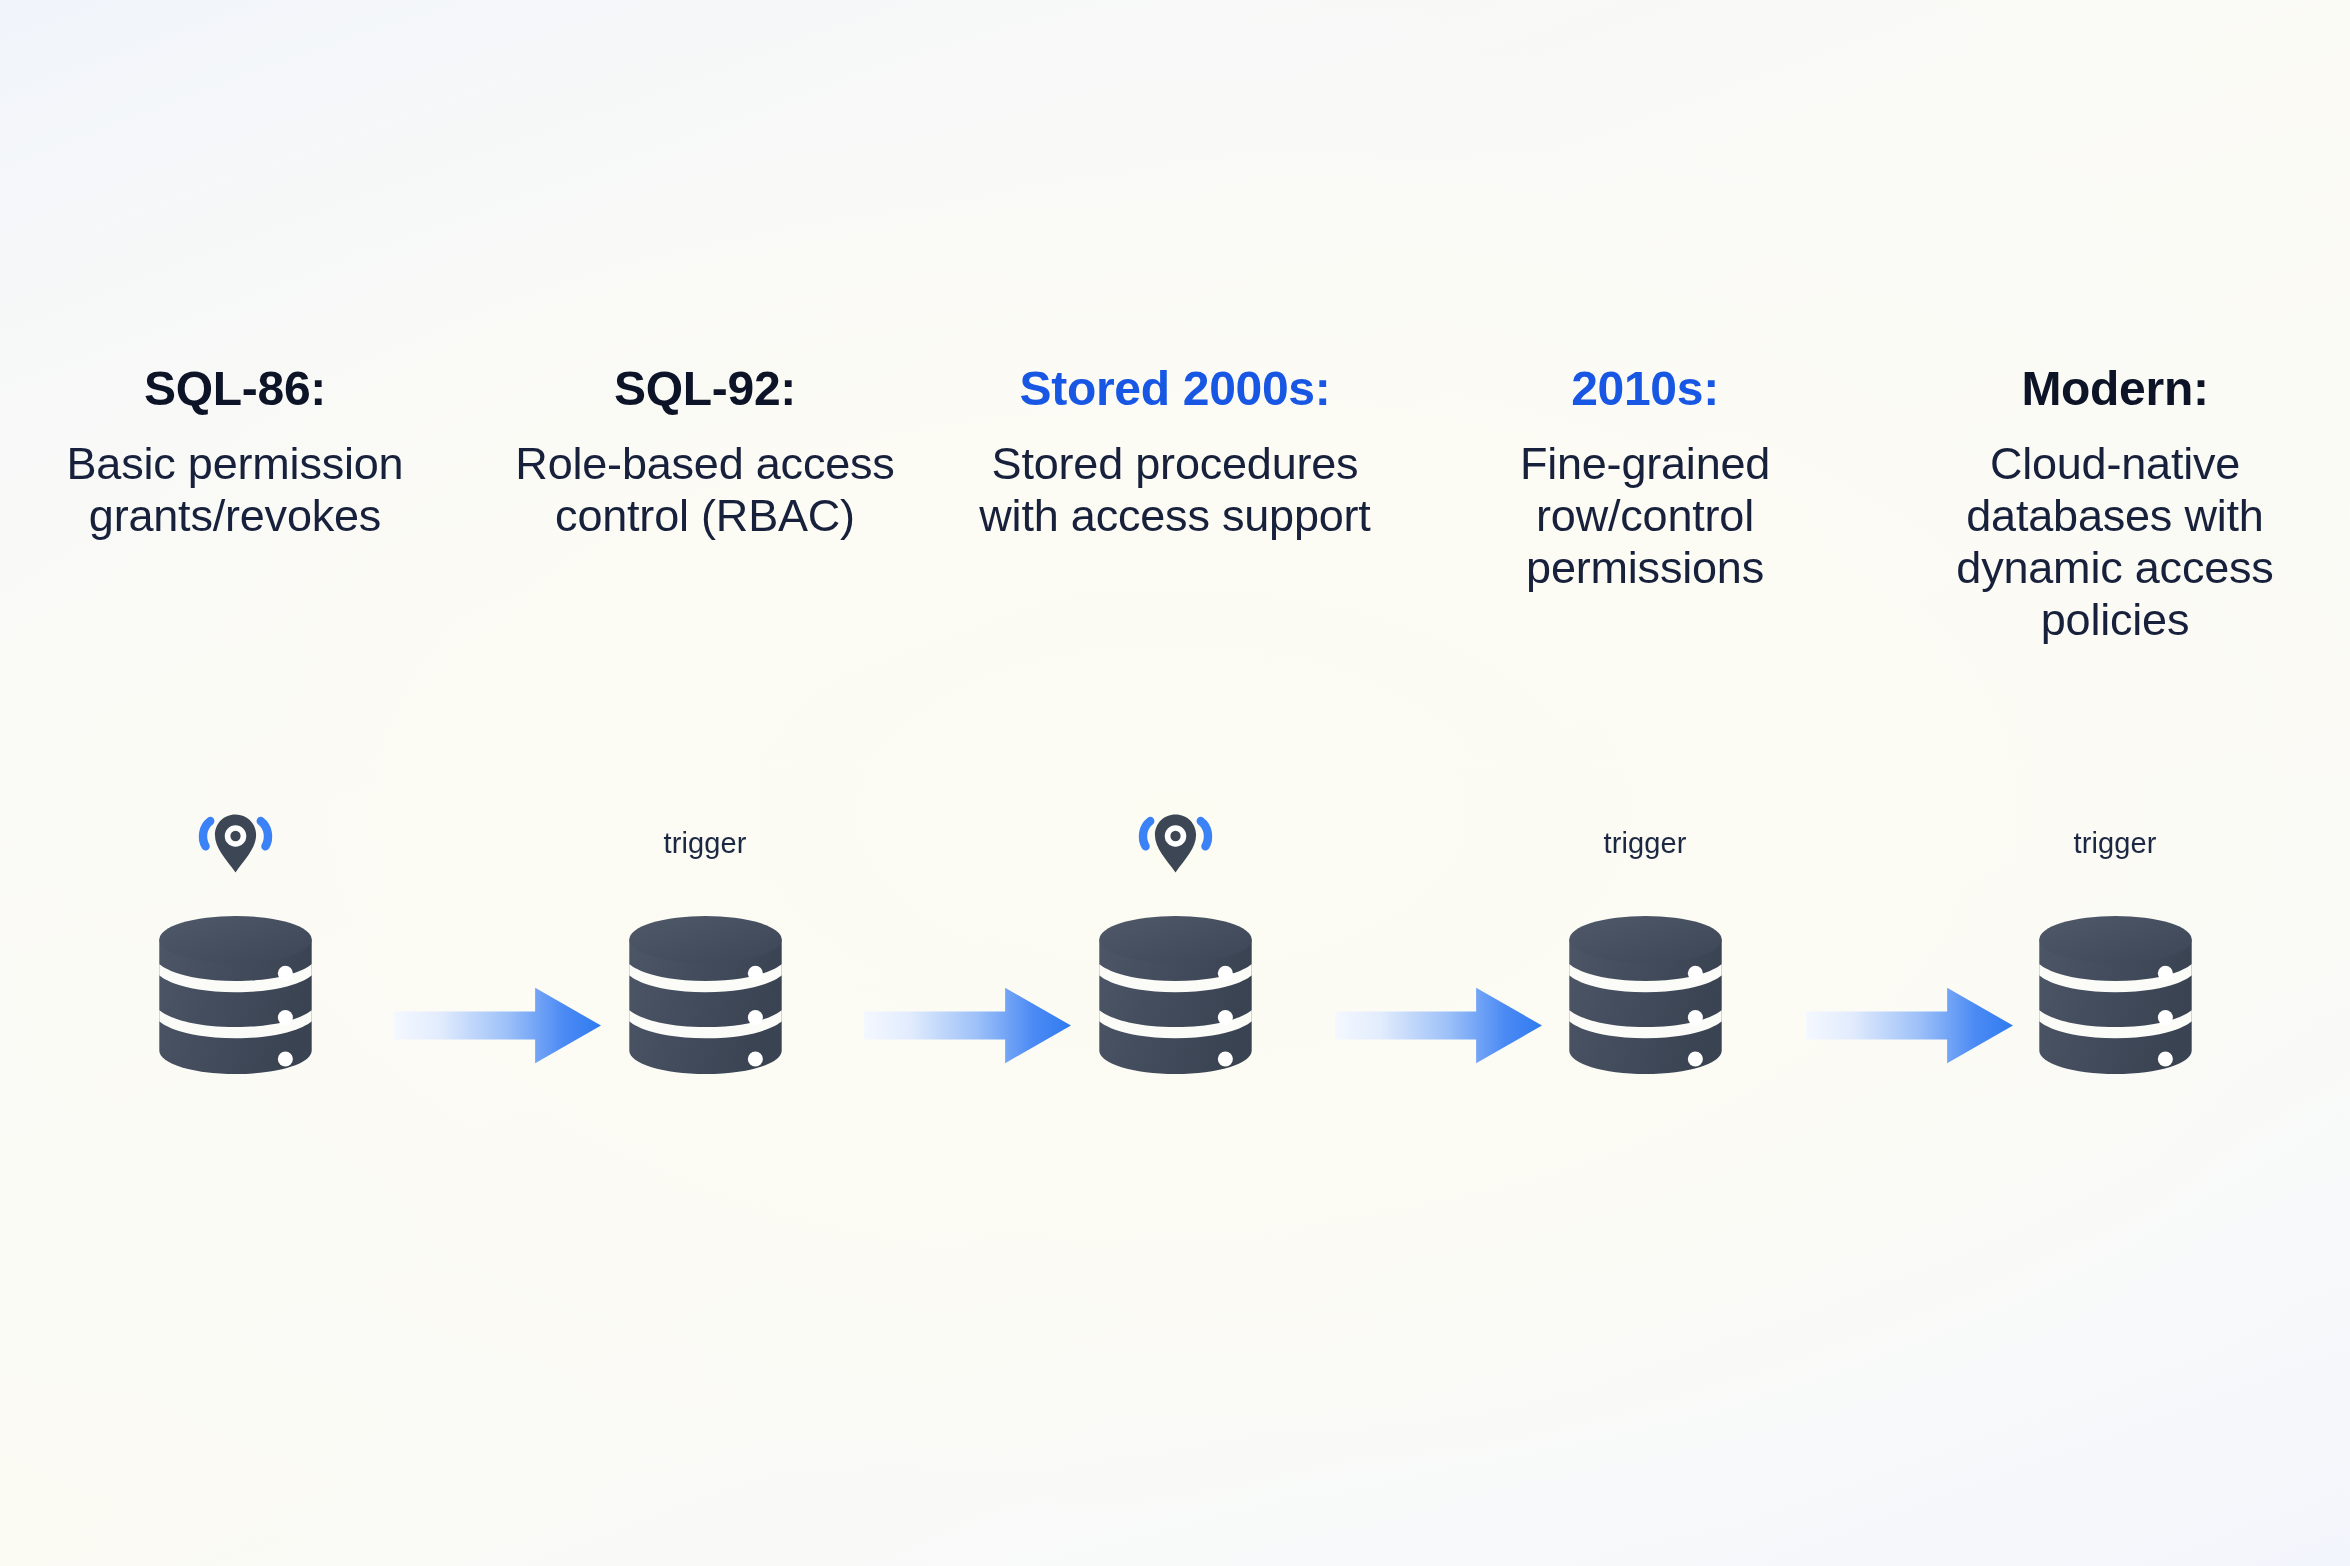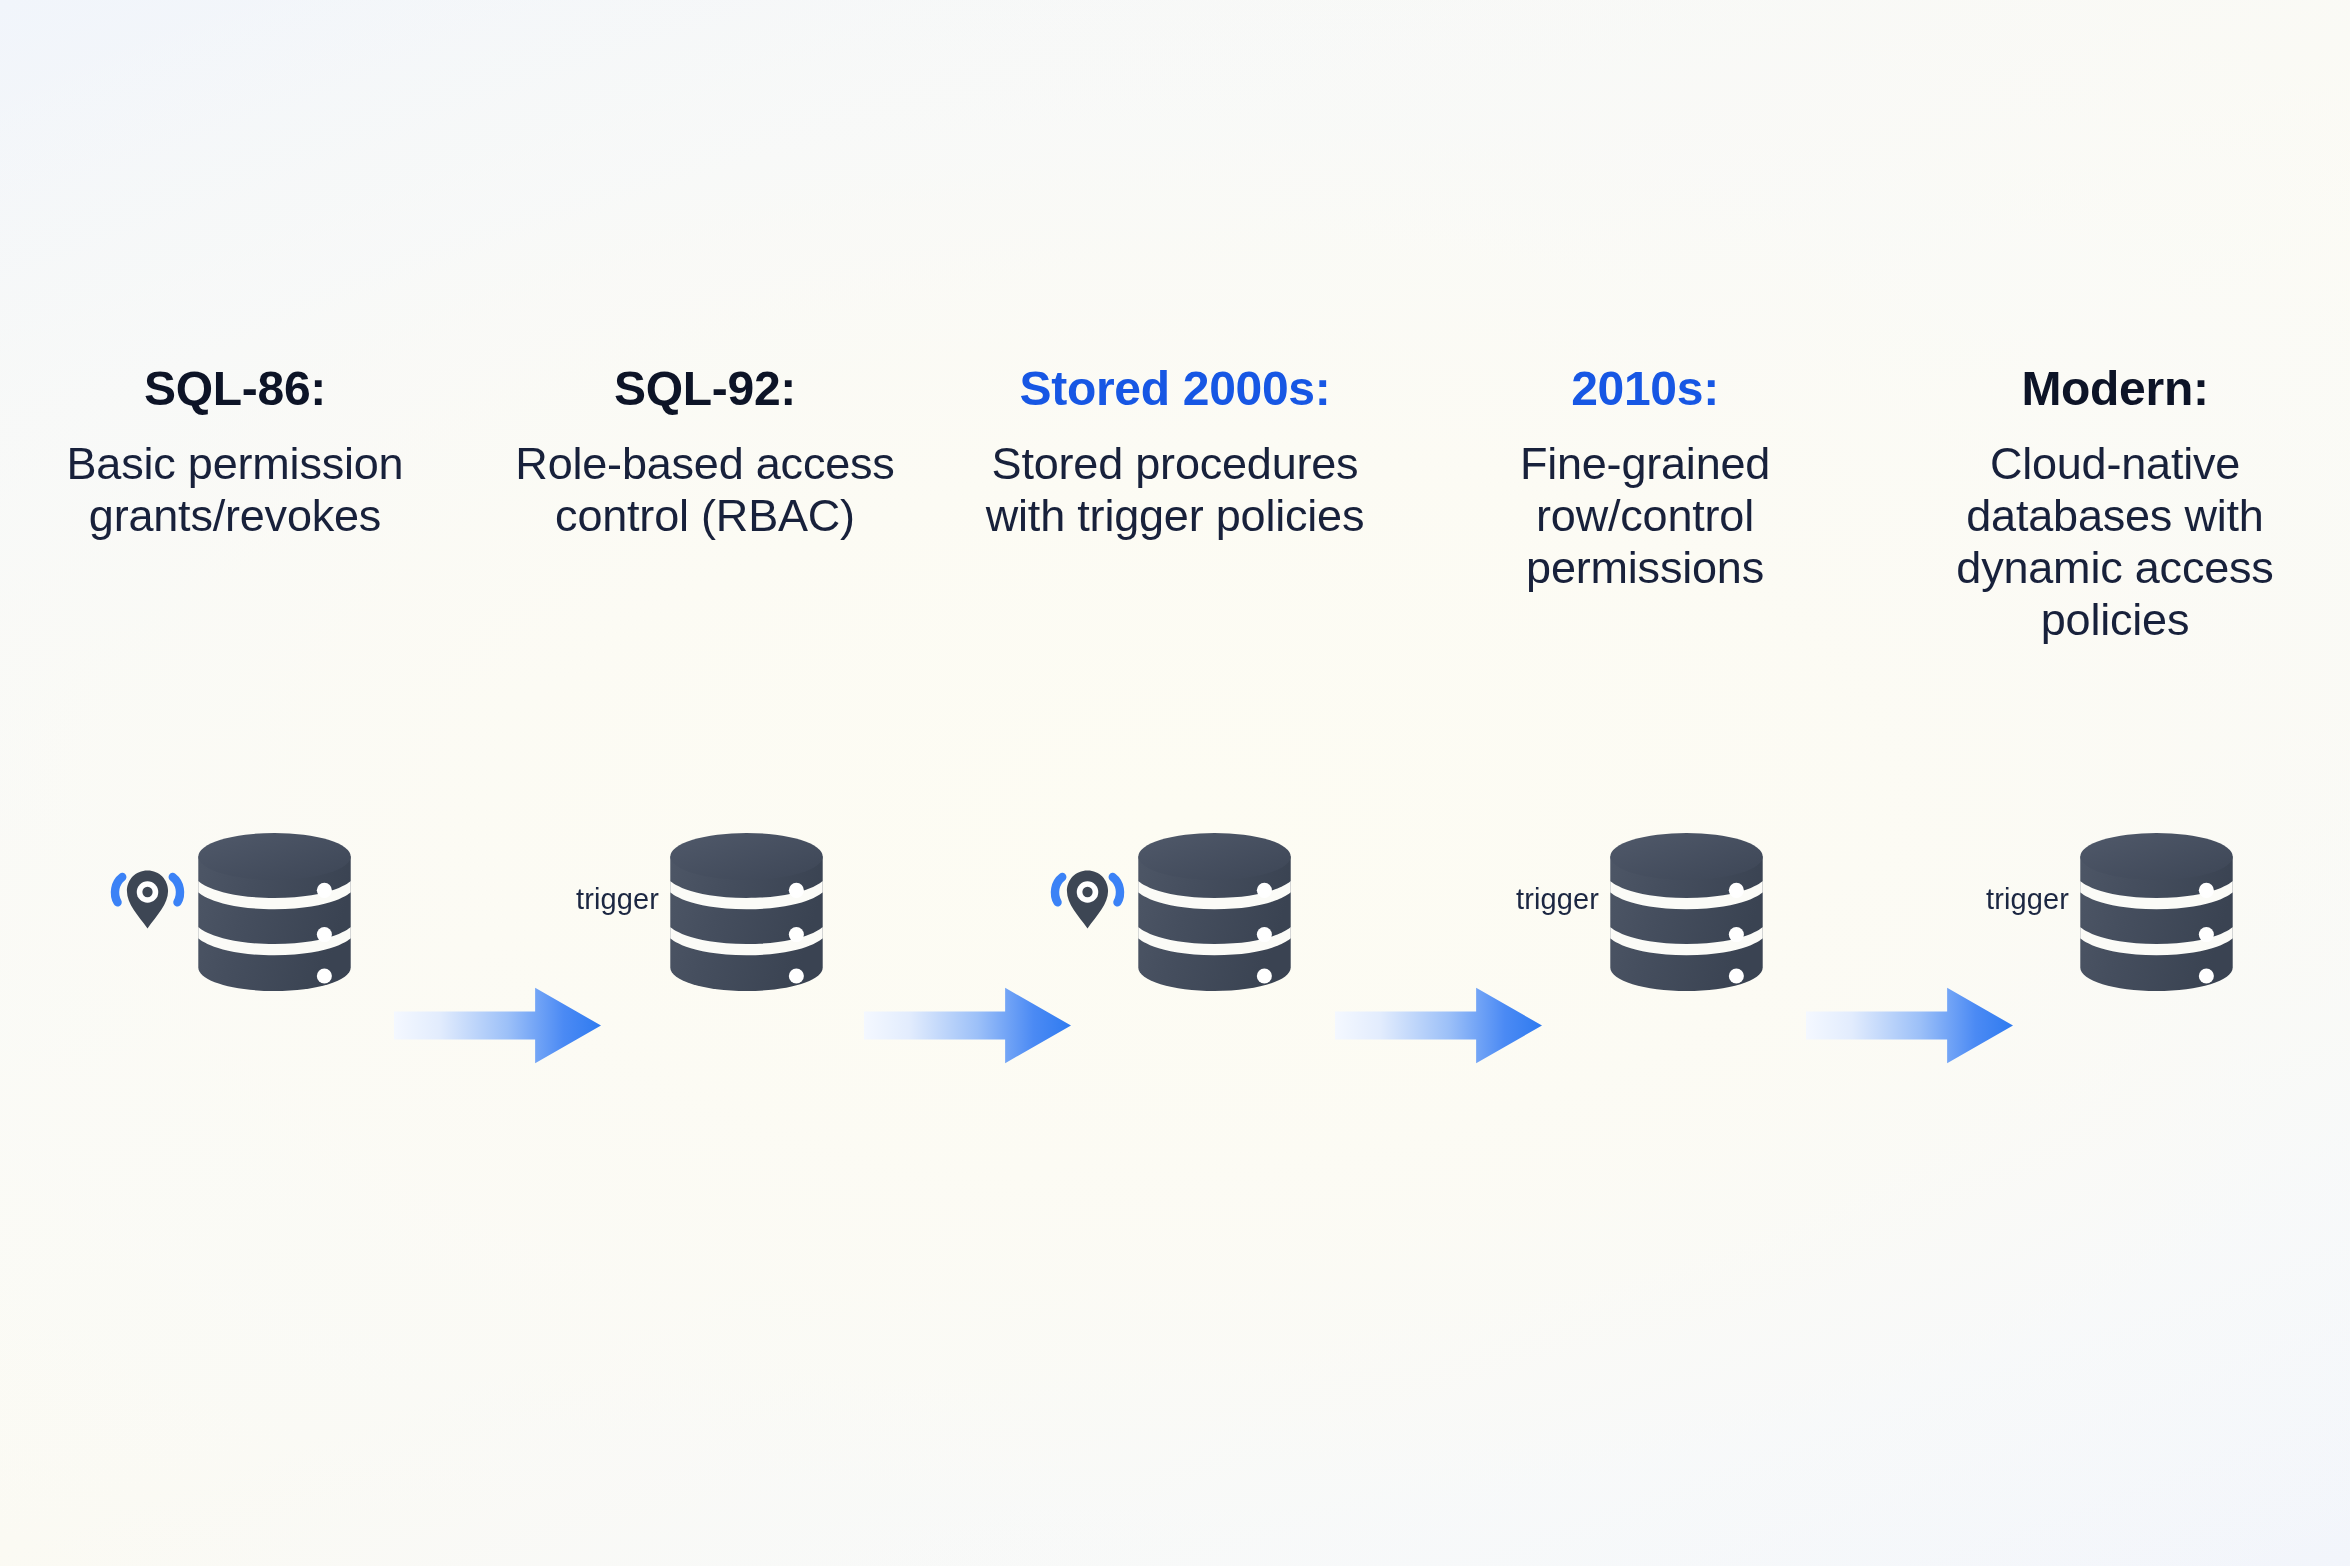--- a/index.html
+++ b/index.html
@@ -71,21 +71,21 @@
     line-height: 1.16;
     color: #18213b;
     margin: 12px;
     letter-spacing: -0.2px;
   }
 
   
   .stage-visual {
     margin-top: 0;
     display: flex;
-    flex-direction: row;
+    flex-direction: column;
     align-items: center;
     position: absolute;
     top: 802px;
   }
 
   .stage-marker {
     height: 83px;
     display: flex;
     align-items: center;
     justify-content: center;
@@ -209,21 +209,21 @@
           <circle cx="146" cy="66" r="8" fill="#ffffff"></circle>
           <circle cx="146" cy="113" r="8" fill="#ffffff"></circle>
           <circle cx="146" cy="157" r="8" fill="#ffffff"></circle>
         </svg>
       </div>
     </div>
 
     <div class="stage">
       <div class="stage-text">
         <div class="stage-era accent">Stored 2000s:</div>
-        <div class="stage-desc">Stored procedures with trigger policies</div>
+        <div class="stage-desc">Stored procedures with access support</div>
       </div>
       <div class="stage-visual">
         <div class="stage-marker">
           <svg class="pin-icon" width="79" height="73" viewBox="0 0 84 78">
             <path d="M42 8 C55 8 64 18 64 30 C64 44 52 56 42 70 C32 56 20 44 20 30 C20 18 29 8 42 8 Z" fill="#3d4654"></path>
             <circle cx="42" cy="31" r="11.5" fill="#ffffff"></circle>
             <circle cx="42" cy="31" r="5.5" fill="#3d4654"></circle>
             <path d="M15 15 C7 21 5 33 10 42" stroke="#3b82f6" stroke-width="9" fill="none" stroke-linecap="round"></path>
             <path d="M69 15 C77 21 79 33 74 42" stroke="#3b82f6" stroke-width="9" fill="none" stroke-linecap="round"></path>
           </svg>

